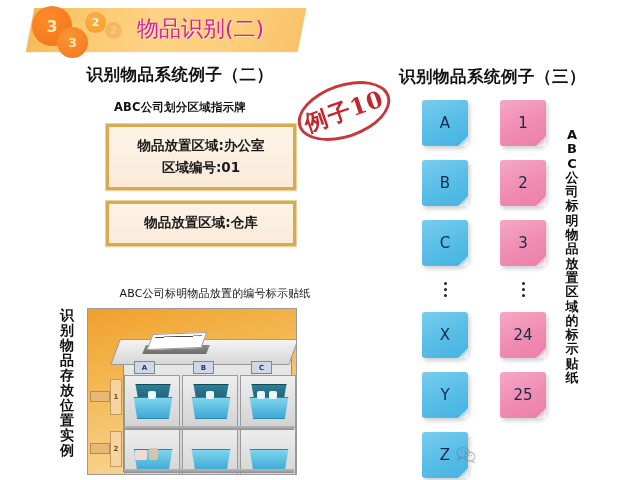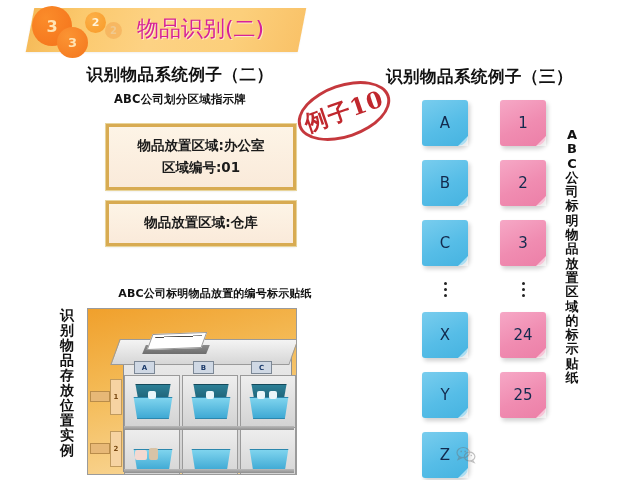--- a/index.html
+++ b/index.html
@@ -61,21 +61,21 @@
     font-weight: bold;
     text-align: center;
     letter-spacing: 0.5px;
     color: #111;
   }
   .sub-caption {
     font-size: 11.5px;
     font-weight: bold;
     text-align: center;
     color: #111;
-    margin-top: 2px;
+    margin-top: 10px;
     letter-spacing: 0.2px;
   }
 
   
   .plate-wrap { position: absolute; left: 106px; top: 64px; width: 190px; }
   .plate {
     border: 3px solid #d8ab52;
     outline: 1px solid #e8d49a;
     background: linear-gradient(180deg,#fdf4e6,#faeada);
     padding: 8px 6px 9px 6px;
@@ -111,21 +111,21 @@
     font-size: 23px; font-weight: bold;
     color: #c0272d;
     letter-spacing: 1px;
     font-family: "DejaVu Serif", "Liberation Serif", serif;
   }
 
   
   #photo-block { position: absolute; left: 55px; top: 286px; width: 290px; }
   #photo-caption {
     position: absolute; left: 30px; top: 0; width: 260px;
-    font-size: 11px; font-weight: bold; text-align: center; color: #111;
+    font-size: 11px; font-weight: normal; text-align: center; color: #111;
     letter-spacing: 0.2px;
   }
   #photo-vlabel {
     position: absolute; left: 2px; top: 22px;
     width: 20px;
     font-size: 14px; font-weight: bold; line-height: 1.07;
     color: #111; text-align: center;
     word-break: break-all;
   }
   #photo-frame {
@@ -195,21 +195,21 @@
   }
   .ill-bin-white { position:absolute; width:8px; height:8px; background:#eaf6fa; border-radius:2px; }
   .ill-shelfline {
     position:absolute; height:4px; background: linear-gradient(180deg,#b9b9b9,#8f8f8f);
   }
 
   
   #right-col { position: absolute; left: 360px; top: 60px; width: 280px; }
   #right-title {
     position: absolute; left: 26px; top: 6px; width: 200px;
-    font-size: 16.5px; font-weight: bold; text-align: left; color: #111;
+    font-size: 16.5px; font-weight: bold; text-align: right; color: #111;
     letter-spacing: 0.5px; white-space: nowrap;
   }
   .card-col { position: absolute; top: 40px; }
   #col-letters { left: 62px; }
   #col-numbers { left: 140px; }
   .card {
     position: relative;
     width: 46px; height: 46px;
     margin-bottom: 14px;
     display: flex; align-items: center; justify-content: center;

